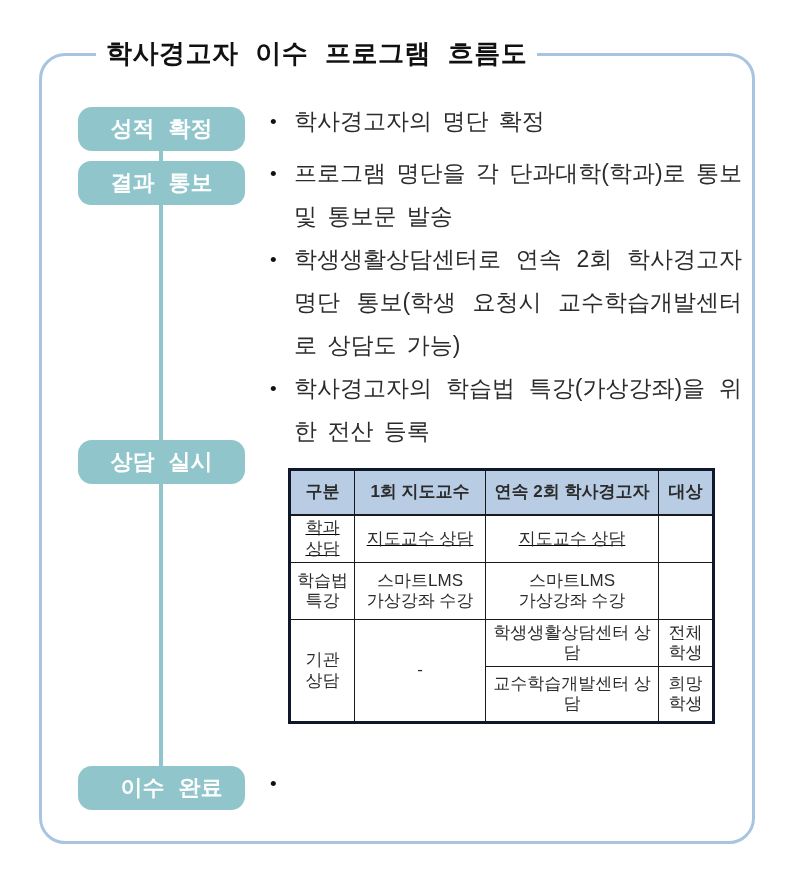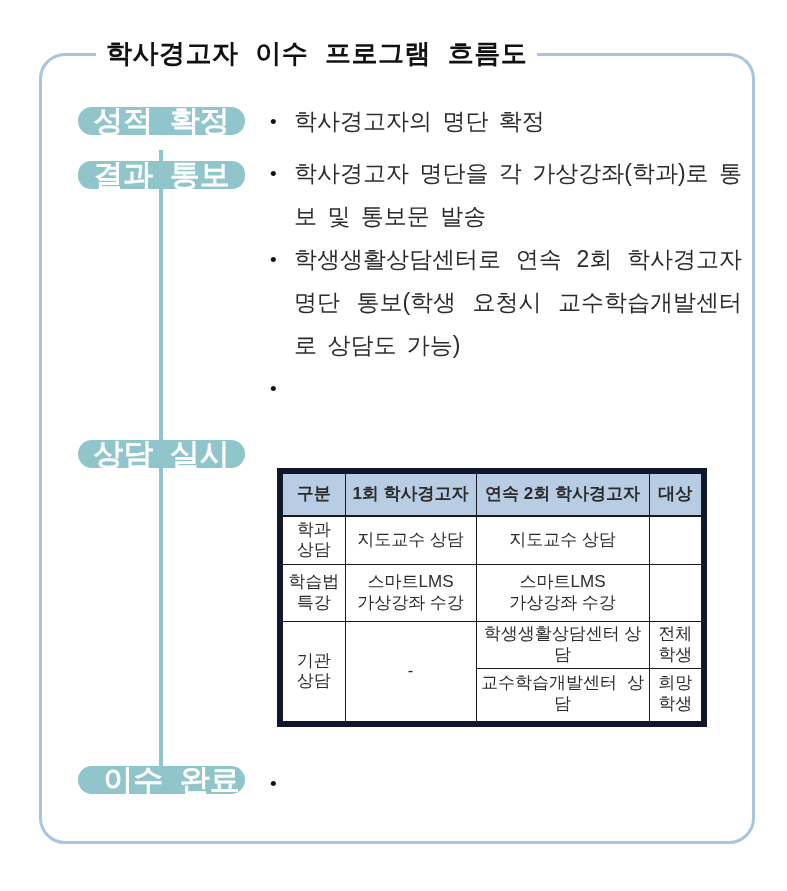--- a/index.html
+++ b/index.html
@@ -18,23 +18,23 @@
     font-size:26px; font-weight:bold; color:#111111;
     letter-spacing:0.5px; word-spacing:9px; line-height:34px;
     white-space:nowrap;
     text-align:right;
   }
   .connector {
     position:absolute; left:159px; top:150px; width:4px; height:618px;
     background:#8fc5cb; z-index:0;
   }
   .step {
-    position:absolute; left:78px; width:167px; height:28px; z-index:1;
+    position:absolute; left:78px; width:167px; height:44px; z-index:1;
     background:#8fc5cb; border-radius:14px;
-    color:#ffffff; font-weight:bold; font-size:30px; word-spacing:8px;
+    color:#ffffff; font-weight:bold; font-size:22px; word-spacing:8px;
     display:flex; align-items:center; justify-content:center;
     white-space:nowrap;
   }
   .step1 { top:107px; }
   .step2 { top:161px;border-radius:13px; }
   .step3 { top:440px; }
   .step4 { top:766px;padding-left:20px; }
   .notes { position:absolute; left:268px; width:474px; z-index:1; }
   .g1 { top:100px; }
   .g2 { top:152px; }
@@ -43,39 +43,39 @@
     position:relative; padding-left:26px;
     font-size:23px; line-height:43px; color:#2b2b2b;
     text-align:justify; word-spacing:4px;
   }
   .note .dot {
     position:absolute; left:2px; top:0; color:#111111;
     font-size:19px; line-height:43px;
   }
   .note.red { color:#c00000; }
   table.counsel {
-    position:absolute; left:277px; top:468px; z-index:1;
+    position:absolute; left:288px; top:468px; z-index:1;
     border-collapse:collapse; table-layout:fixed;
-    border:6px solid #0f172a;
+    border:3px solid #0f172a;
   }
   table.counsel th, table.counsel td {
     border:1px solid #1a1a1a;
     text-align:center; vertical-align:middle;
     font-size:17px; color:#2b2b2b;
     white-space:pre-line; line-height:1.2;
     padding:2px 3px; overflow:hidden;
   }
   table.counsel thead th {
     background:#b8cce4; font-weight:bold;
     border-bottom:2px solid #1a1a1a; height:45px;
   }
-  tr.r1 { height:48px; }
+  tr.r1 { height:48px;text-decoration:underline; }
   tr.r2 { height:57px; }
   tr.r3 { height:47px; }
-  tr.r4 { height:56px;font-family:Liberation Mono, monospace; }
+  tr.r4 { height:56px; }
   td.squish { line-height:0.95; }
 </style>
 </head>
 <body>
 
 <div class="frame"></div>
 
 <div class="page-title">학사경고자 이수 프로그램 흐름도</div>
 
 <div class="connector"></div>
@@ -96,48 +96,49 @@
 <div class="notes g1">
   <div class="note">
     <span class="dot">•</span>
     <span>학사경고자의 명단 확정</span>
   </div>
 </div>
 
 <div class="notes g2">
   <div class="note">
     <span class="dot">•</span>
-    <span>학사경고자 명단을 각 가상강좌(학과)로 통보 및 통보문 발송</span>
+    <span>프로그램 명단을 각 단과대학(학과)로 통보 및 통보문 발송</span>
   </div>
   <div class="note">
     <span class="dot">•</span>
     <span>학생생활상담센터로 연속 2회 학사경고자 명단 통보(학생 요청시 교수학습개발센터로 상담도 가능)</span>
   </div>
   <div class="note">
     <span class="dot">•</span>
+    <span>학사경고자의 학습법 특강(가상강좌)을 위한 전산 등록</span>
   </div>
 </div>
 
 <div class="notes g3">
   <div class="note red">
     <span class="dot">•</span>
   </div>
 </div>
 
 <table class="counsel">
   <colgroup>
     <col style="width:65px">
     <col style="width:131px">
     <col style="width:173px">
     <col style="width:55px">
   </colgroup>
   <thead>
     <tr>
       <th>구분</th>
-      <th>1회 학사경고자</th>
+      <th>1회 지도교수</th>
       <th>연속 2회 학사경고자</th>
       <th>대상</th>
     </tr>
   </thead>
   <tbody>
     <tr class="r1">
       <td class="squish">학과
 상담</td>
       <td>지도교수 상담</td>
       <td>지도교수 상담</td>

